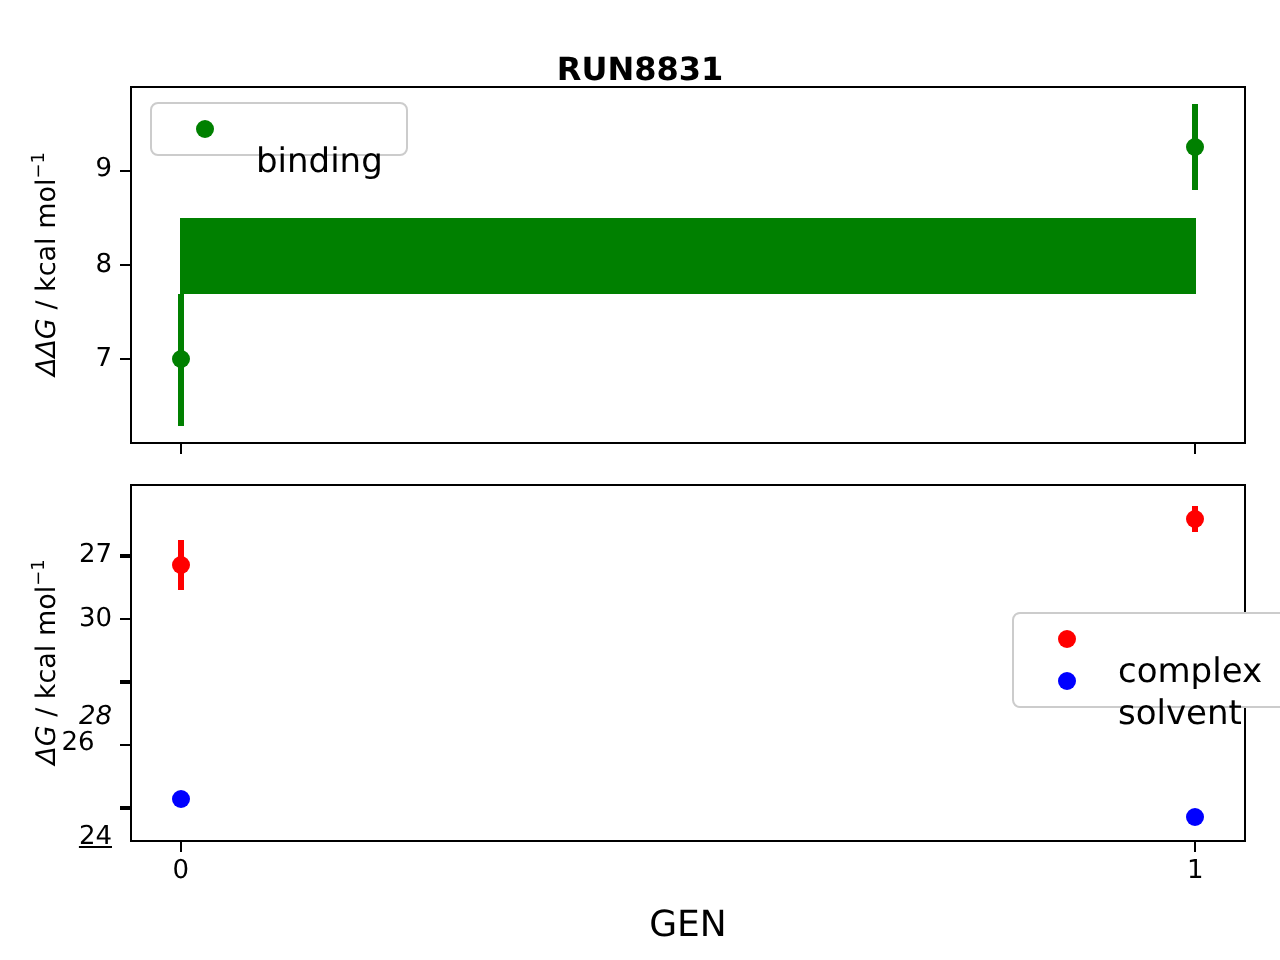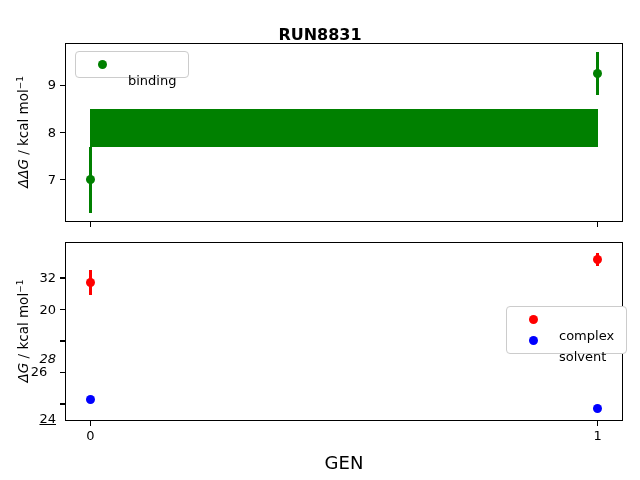--- a/index.html
+++ b/index.html
@@ -29,21 +29,21 @@
   .it { font-style:italic; }
   .xlabel { position:absolute; transform:translateX(-50%); font-size:18px; }
   .legend {
     position:absolute; background:#ffffff; border:1px solid #cccccc; border-radius:4px;
     padding:2px 8px 2px 6px; box-shadow:0 0 0 0 transparent;
   }
   .legend-row { display:flex; align-items:center; height:21px; }
   .legend-marker-area { width:40px; display:flex; justify-content:center; align-items:center; flex:0 0 40px; }
   .legend-dot { width:9px; height:9px; border-radius:50%; }
   .legend-dotted { width:38px; height:0; border-top:2.4px dotted #008000; }
-  .legend-label { font-size:13px; padding-left:6px; padding-right:4px; white-space:nowrap;margin-top:32px; }
+  .legend-label { font-size:17px; padding-left:6px; padding-right:4px; white-space:nowrap;margin-top:32px; }
 </style>
 </head>
 <body>
 
 <div class="figure" id="figure">
   <div class="fig-title">RUN8831</div>
 
   <div class="plot-frame" id="frame0"></div>
   <div class="plot-frame" id="frame1"></div>
 
@@ -88,23 +88,23 @@
     <div class="marker" style="left: 85.8636px; top: 175.105px; width: 9px; height: 9px; background: rgb(0, 128, 0);"></div>
     <div class="errbar" style="left: 596.136px; top: 52.4211px; width: 3px; height: 42.3947px; background: rgb(0, 128, 0);"></div>
     <div class="marker" style="left: 593.136px; top: 69.1184px; width: 9px; height: 9px; background: rgb(0, 128, 0);"></div>
     <div class="tickmark-y" style="left: 60px; top: 402.928px;"></div>
     <div class="ticklabel-y" style="left: 22px; top: 411px; text-decoration: underline;">24</div>
     <div class="tickmark-y" style="left: 60px; top: 371.525px;"></div>
     <div class="ticklabel-y" style="left: 22px; top: 364.325px; text-align: center;">26</div>
     <div class="tickmark-y" style="left: 60px; top: 340.121px;"></div>
     <div class="ticklabel-y" style="left: 22px; top: 351px; font-style: italic;">28</div>
     <div class="tickmark-y" style="left: 60px; top: 308.718px;"></div>
-    <div class="ticklabel-y" style="left: 22px; top: 301.518px;">20</div>
+    <div class="ticklabel-y" style="left: 22px; top: 301.518px;">30</div>
     <div class="tickmark-y" style="left: 60px; top: 277.314px;"></div>
-    <div class="ticklabel-y" style="left: 22px; top: 270.114px;">32</div>
+    <div class="ticklabel-y" style="left: 22px; top: 270.114px;">27</div>
     <div class="tickmark-x" style="left: 89.5636px; top: 421px;"></div>
     <div class="ticklabel-x" style="left: 90.3636px; top: 428px;">0</div>
     <div class="tickmark-x" style="left: 596.836px; top: 421px;"></div>
     <div class="ticklabel-x" style="left: 597.636px; top: 428px;">1</div>
     <div class="errbar" style="left: 88.8636px; top: 397.133px; width: 3px; height: 3.76842px; background: rgb(0, 0, 255);"></div>
     <div class="marker" style="left: 85.8636px; top: 394.518px; width: 9px; height: 9px; background: rgb(0, 0, 255);"></div>
     <div class="errbar" style="left: 596.136px; top: 406.554px; width: 3px; height: 3.76842px; background: rgb(0, 0, 255);"></div>
     <div class="marker" style="left: 593.136px; top: 403.939px; width: 9px; height: 9px; background: rgb(0, 0, 255);"></div>
     <div class="errbar" style="left: 88.8636px; top: 270.263px; width: 3px; height: 25.1228px; background: rgb(255, 0, 0);"></div>
     <div class="marker" style="left: 85.8636px; top: 278.325px; width: 9px; height: 9px; background: rgb(255, 0, 0);"></div>

